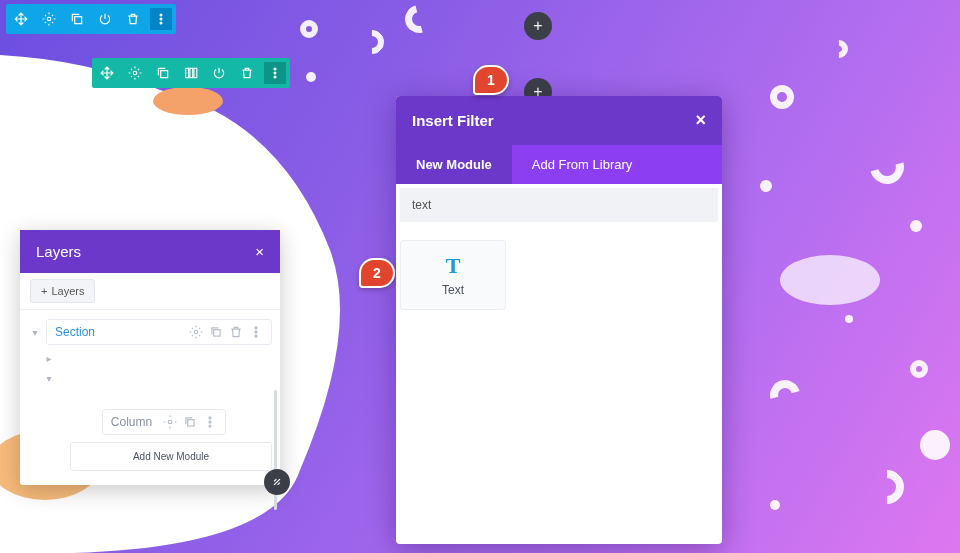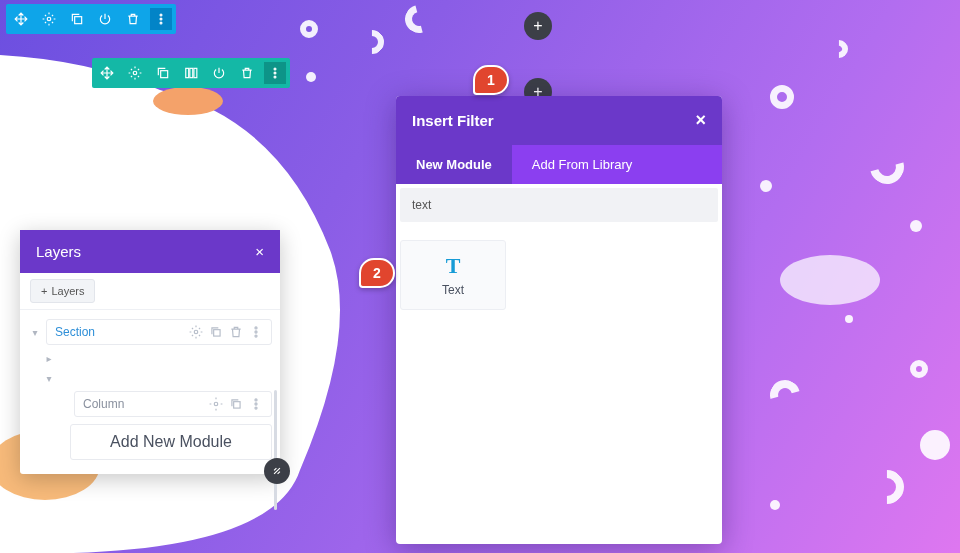--- a/index.html
+++ b/index.html
@@ -54,22 +54,22 @@
   .layers .row { display:flex; align-items:center; gap:4px; padding:3px 0; }
   .layers .row .tog { width:14px; height:14px; display:flex; align-items:center; justify-content:center; color:#b0b6c1; font-size:10px; cursor:pointer; }
   .layers .row .box { flex:1; border:1px solid #e8eaef; border-radius:3px; display:flex; align-items:center; padding:5px 8px; gap:11px; background:#fff; }
   .layers .row .lbl { flex:1; font-size:12px; }
   .layers .row .acts { display:flex; gap:6px; color:#b6bdc9; }
   .layers .row .acts .a { width:14px; height:14px; cursor:pointer; }
   .lbl.sec { color:#2e8fd8; }
   .lbl.grn { color:#2aa594; }
   .lbl.mut { color:#8a919f; }
   .indent1 { margin-left:14px; }
-  .indent2 { margin-left:28px; }
-  .addnew { margin-left:42px; margin-top:4px; border:1px solid #e8eaef; background:#fff; text-align:center; font-size:16px; color:#4a5160; padding:8px; border-radius:3px; cursor:pointer; }
+  .indent2 { margin-left:28px;flex-direction:column; }
+  .addnew { margin-left:42px; margin-top:4px; border:1px solid #e8eaef; background:#fff; text-align:center; font-size:10px; color:#4a5160; padding:8px; border-radius:3px; cursor:pointer; }
   .dragdot { position:absolute; right:-10px; bottom:-10px; width:26px; height:26px; background:#3c3f47; border-radius:50%; display:flex; align-items:center; justify-content:center; }
 
   
   .callout { position:absolute; background:#e1452e; color:#fff; width:36px; height:30px; border-radius:16px 16px 16px 4px; display:flex; align-items:center; justify-content:center; font-weight:700; font-size:14px; box-shadow:0 2px 5px rgba(0,0,0,.25); border:2px solid #fff; }
   .callout.c1 { left:473px; top:65px; }
   .callout.c2 { left:359px; top:258px; }
 
   svg.ic { width:13px; height:13px; stroke:#b6bdc9; stroke-width:2; fill:none; }
   .layers .scrollind { position:absolute; right:3px; top:80px; width:3px; height:120px; background:#d7dbe3; border-radius:2px; }
 </style>

